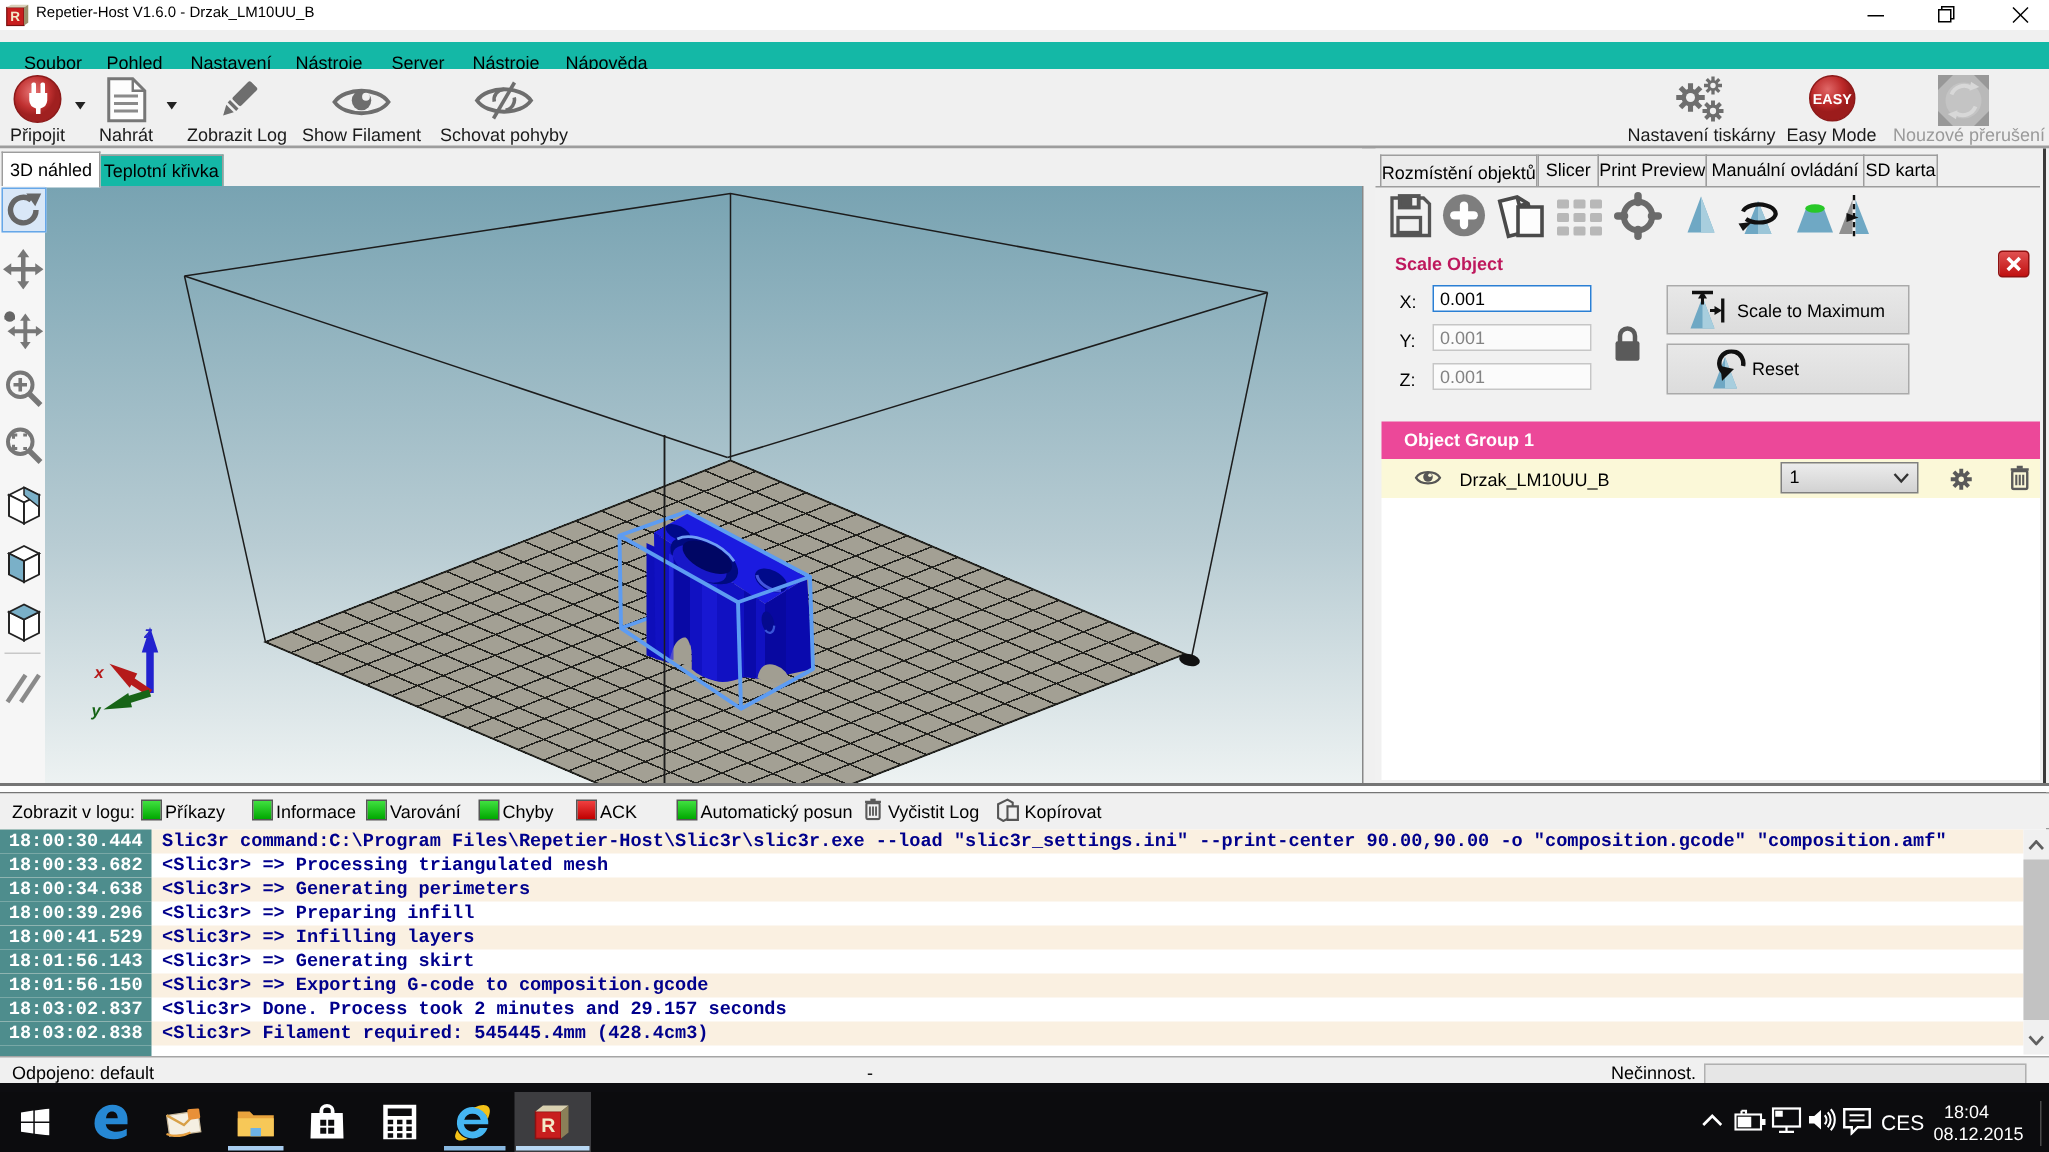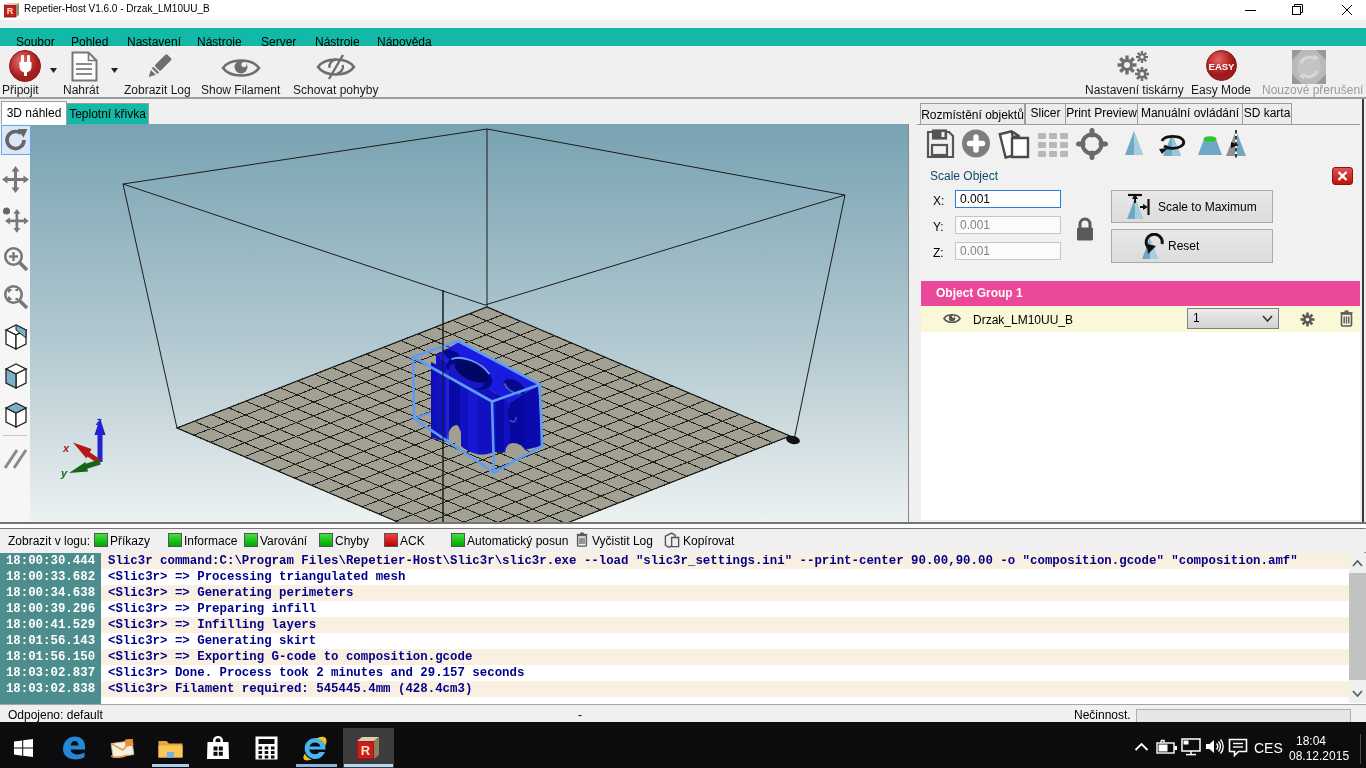--- a/index.html
+++ b/index.html
@@ -6,21 +6,21 @@
 .abs{position:absolute;}
 .t12{font-size:12px;color:#000;}
 
 #titlebar{position:absolute;left:0;top:0;width:1366px;height:20px;background:#fff;}
 #titletext{position:absolute;left:24px;top:3px;font-size:10px;color:#000;white-space:pre;}
 
 #menubar{position:absolute;left:0;top:28px;width:1366px;height:26px;background:#14b8a6;}
 .mi{position:absolute;top:7px;font-size:12px;color:#000;}
 
 #toolbar{position:absolute;left:0;top:46px;width:1366px;height:51px;background:#f0f0f0;border-bottom:2px solid #9d9d9d;}
-.tblab{position:absolute;top:37px;font-size:12px;color:#1a1a1a;white-space:nowrap;}
+.tblab{position:absolute;top:37px;font-size:12px;color:#1a1a1a;text-align:center;white-space:nowrap;}
 .tblabg{color:#9a9a9a;}
 
 #tabs3d{position:absolute;left:0;top:99px;width:908px;height:25px;background:#f0f0f0;}
 .tab{position:absolute;top:4px;height:20px;font-size:12px;color:#000;background:#14b8a6;border:1px solid #9d9d9d;border-bottom:none;text-align:center;}
 .tabactive{background:#fff;top:2px;height:23px;z-index:2;border:1px solid #9d9d9d;border-bottom:none;}
 
 #view3d{position:absolute;left:0;top:124px;width:908px;height:398px;border-right:1px solid #888;}
 #sidebar{position:absolute;left:0;top:0;width:30px;height:398px;background:#f6f6f6;z-index:5;}
 .sbi{position:absolute;left:2px;width:27px;height:27px;}
 .sbisel{background:#d9e7f7;border:1px solid #66a7e8;left:1px;width:28px;height:28px;}
@@ -453,21 +453,21 @@
 
     <path d="M272 27 l6 -16 h12 l6 16 z" fill="#6fa8c4"></path>
     <ellipse cx="284" cy="11" rx="6.5" ry="2.8" fill="#28c828"></ellipse>
 
     <polygon points="300,28 309,5 309,28" fill="#909090"></polygon>
     <polygon points="311,5 320,28 311,28" fill="#6fa8c4"></polygon>
     <line x1="310" y1="2" x2="310" y2="30" stroke="#111" stroke-width="1.6" stroke-dasharray="3.5,2.5"></line>
     <polygon points="305,14 313,17 305,20" fill="#111"></polygon>
   </svg>
 
-  <div class="abs" style="left:13px;top:70px;font-size:12px;font-weight:normal;color:#0c4a6e">Scale Object</div>
+  <div class="abs" style="left:13px;top:70px;font-size:12px;font-weight:bold;color:#be185d">Scale Object</div>
   <div class="abs" style="left:415px;top:68px;width:19px;height:16px;background:linear-gradient(#e05050,#c01010);border:1px solid #901010;border-radius:3px">
     <svg width="19" height="16">
           <g stroke="#fff" stroke-width="2.4">
             <line x1="5.5" y1="4" x2="13.5" y2="12"></line>
             <line x1="13.5" y1="4" x2="5.5" y2="12"></line>
           </g>
         </svg>
   </div>
   <div class="abs t12" style="left:16px;top:95px">X:</div>
   <div class="abs t12" style="left:16px;top:121px">Y:</div>

